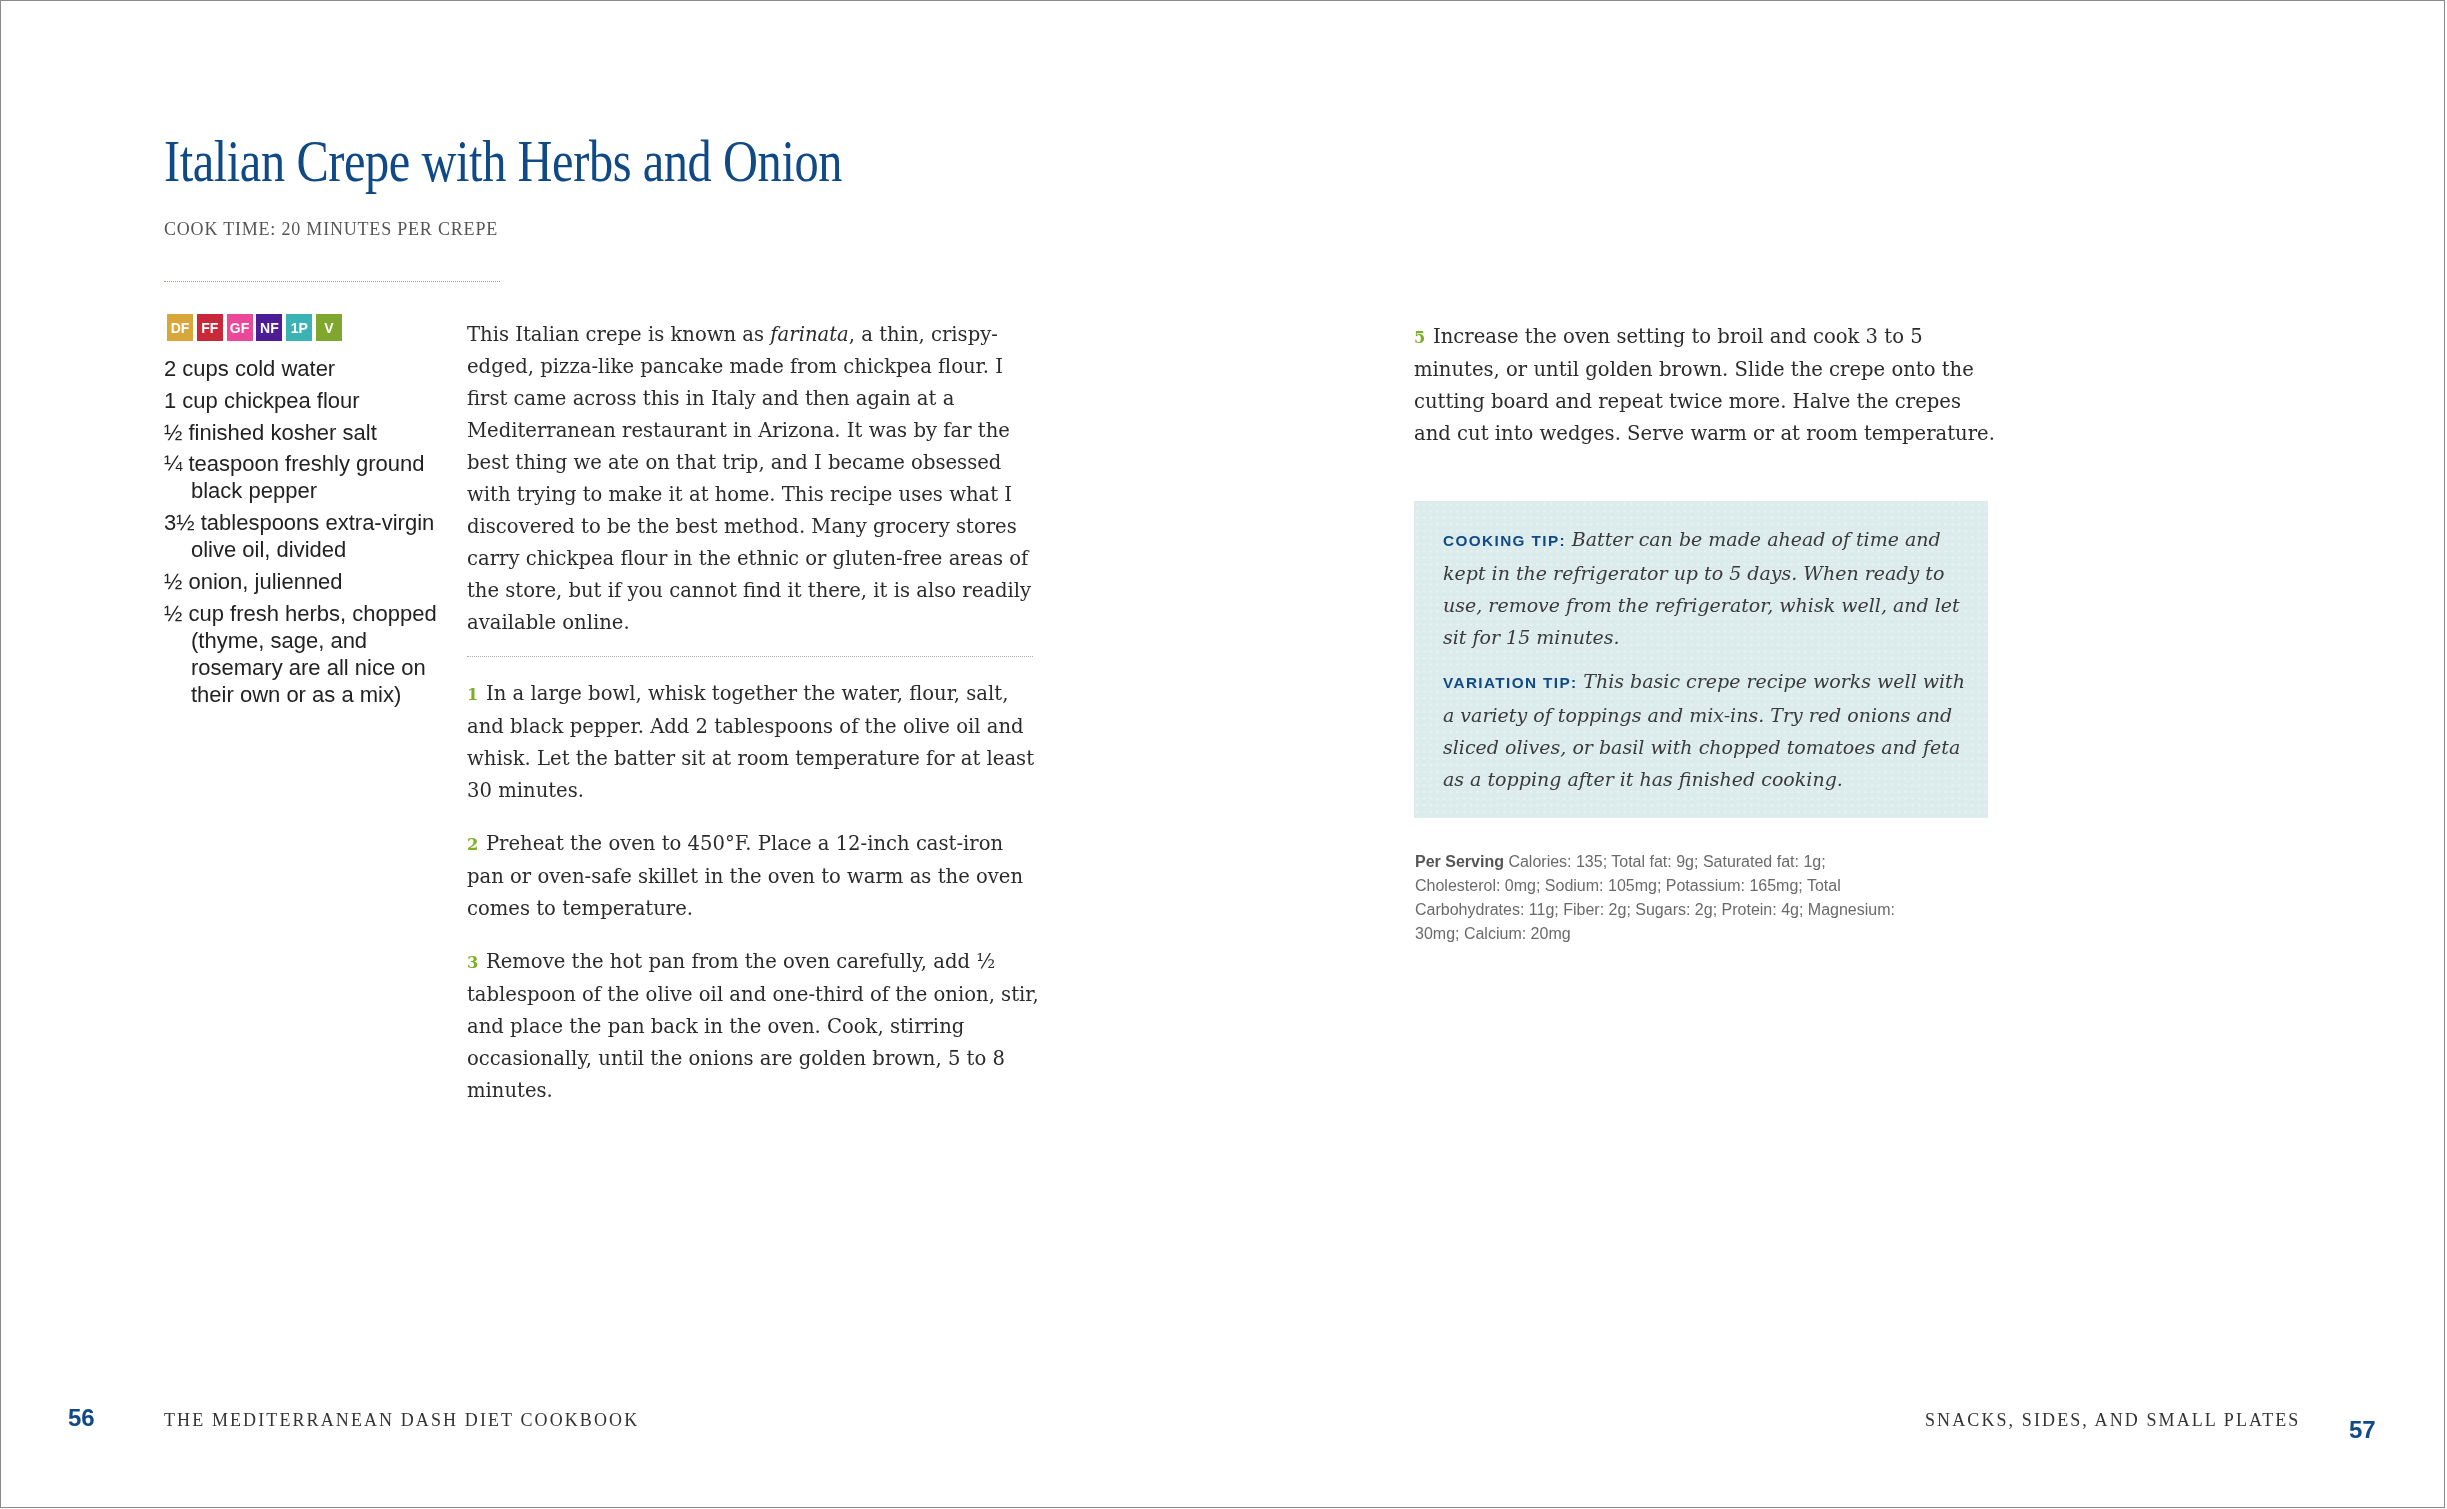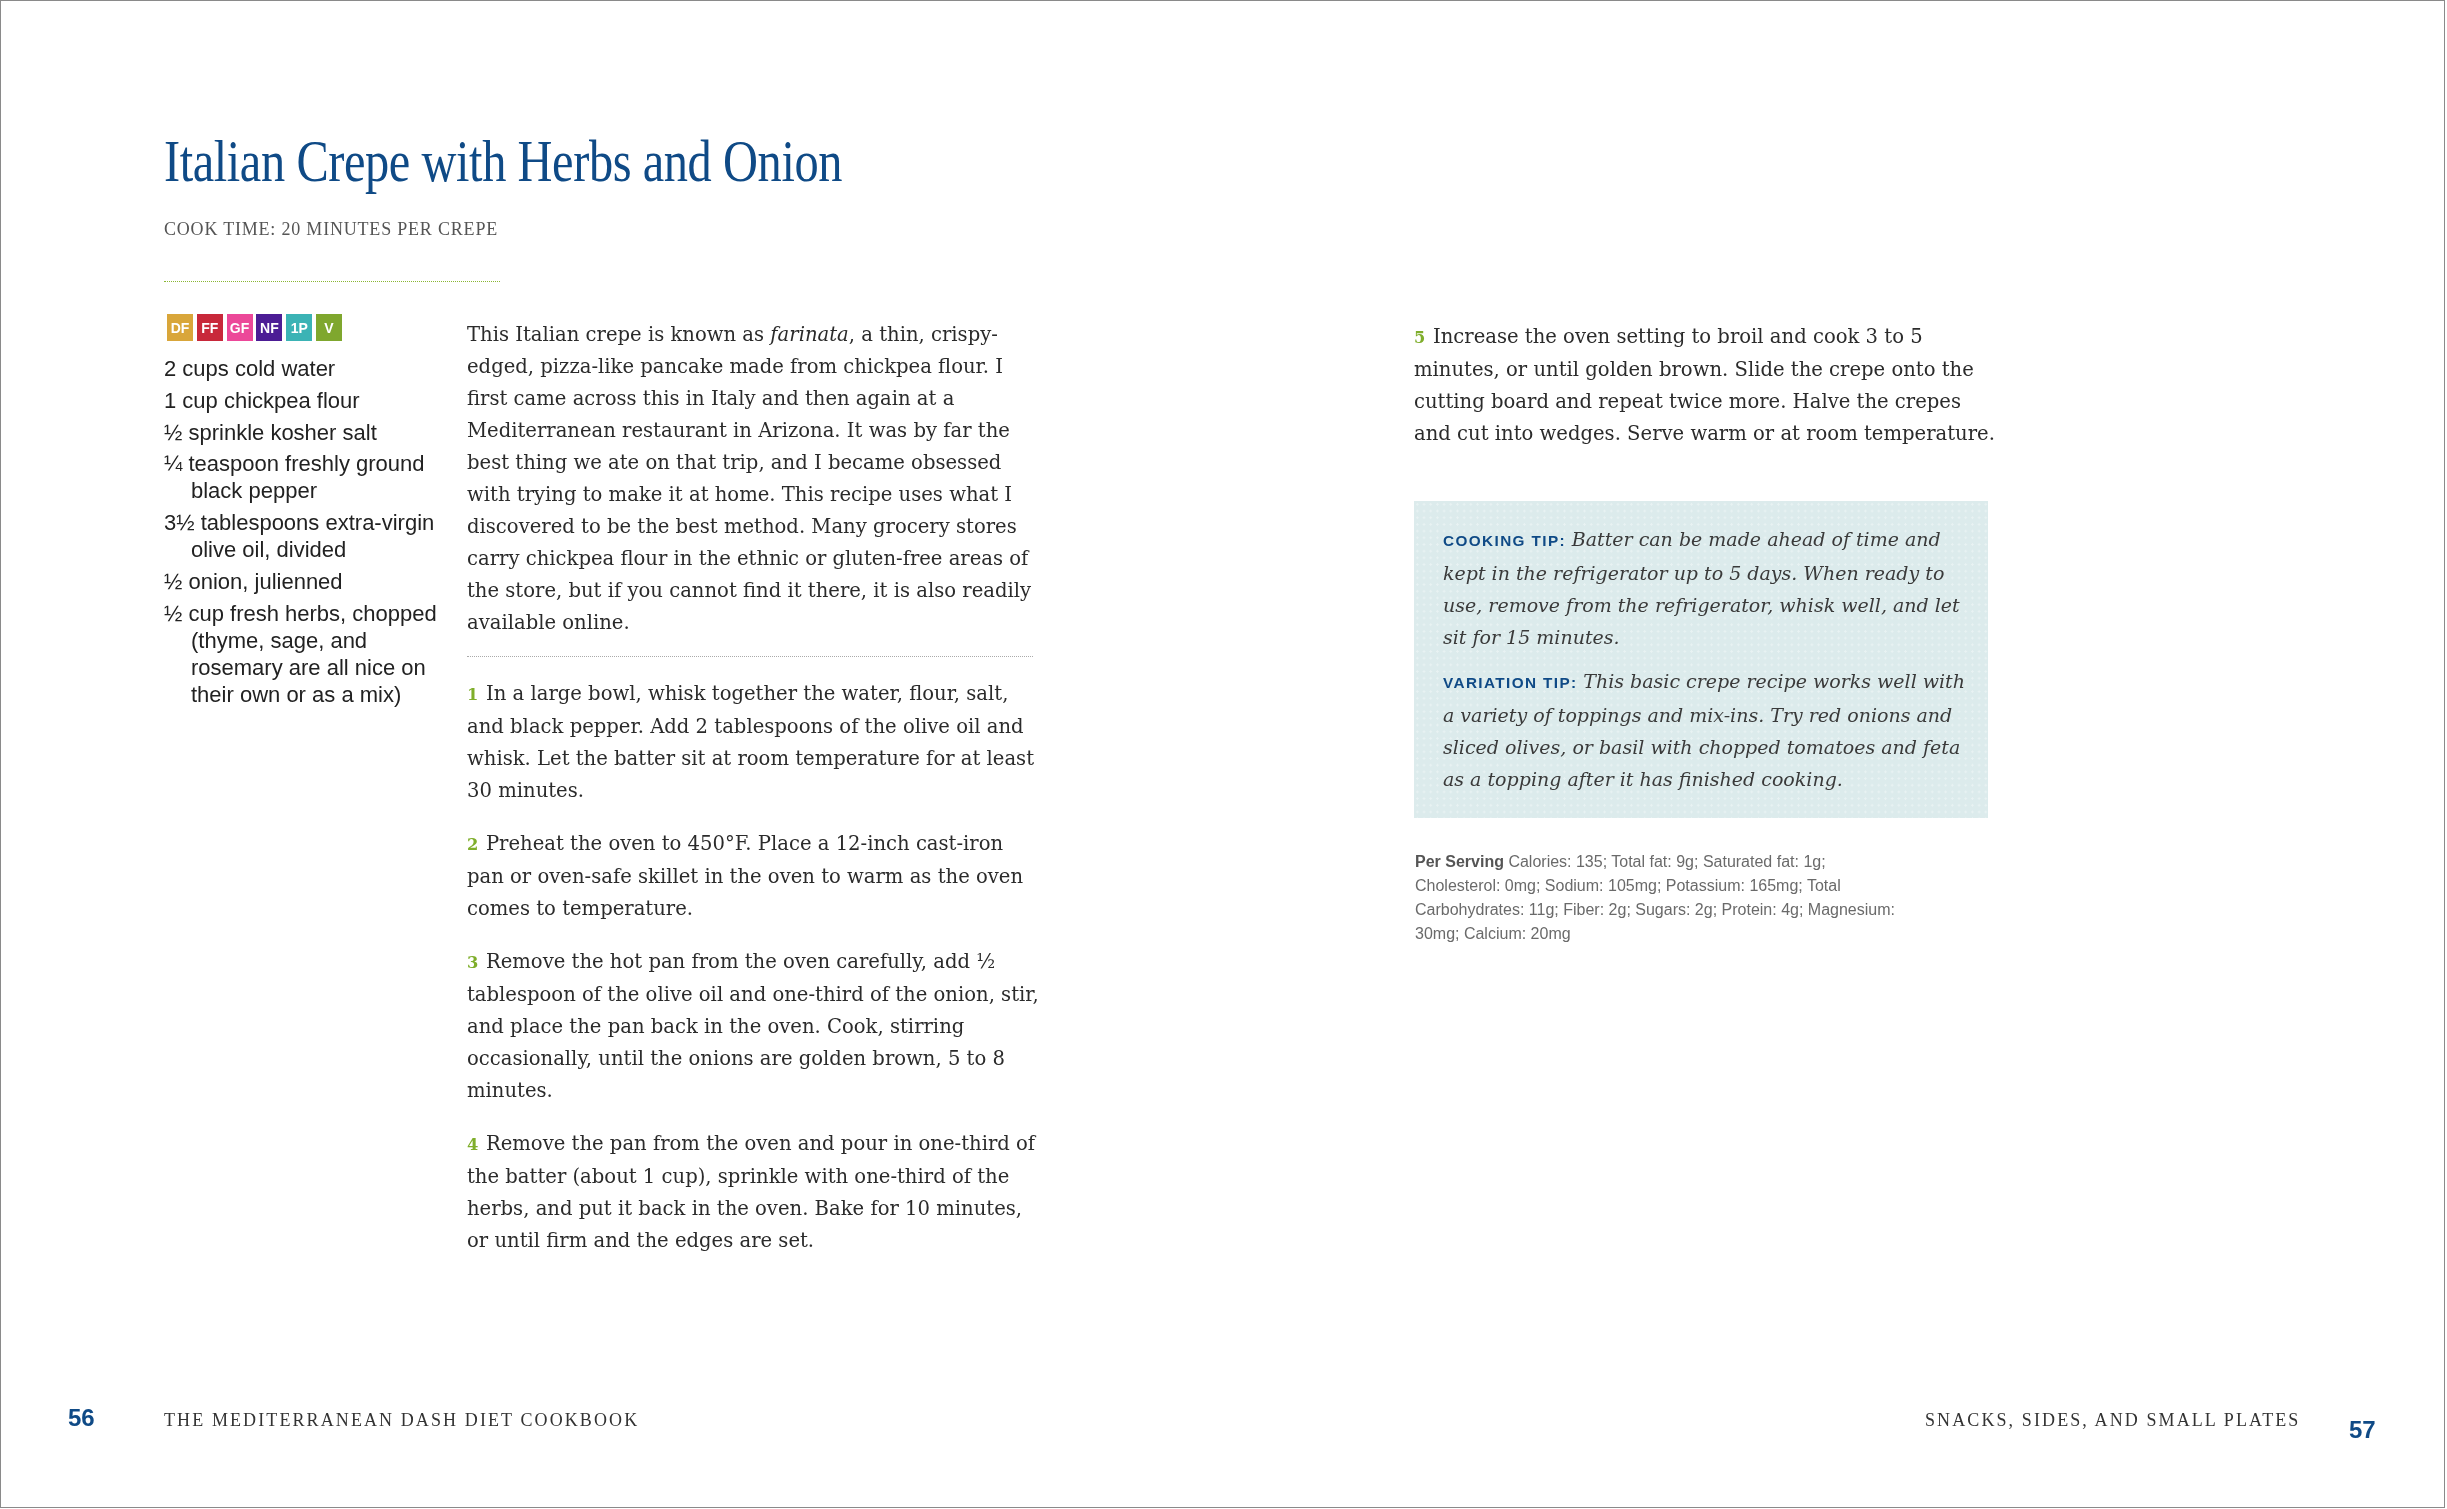--- a/index.html
+++ b/index.html
@@ -111,35 +111,34 @@
     <div class="badge" style="background: rgb(200, 40, 58);">FF</div>
     <div class="badge" style="background: #ec4899;">GF</div>
     <div class="badge" style="background: #4c1d95;">NF</div>
     <div class="badge" style="background: rgb(59, 179, 181);">1P</div>
     <div class="badge" style="background: rgb(127, 167, 46);">V</div>
   </div>
 
   <ul class="ingredients">
     <li>2 cups cold water</li>
     <li>1 cup chickpea flour</li>
-    <li>½ sprinkle kosher salt</li>
+    <li>½ finished kosher salt</li>
     <li>¼ teaspoon freshly ground black pepper</li>
     <li>3½ tablespoons extra-virgin olive oil, divided</li>
     <li>½ onion, julienned</li>
     <li>½ cup fresh herbs, chopped (thyme, sage, and rosemary are all nice on their own or as a mix)</li>
   </ul>
 
   <p class="intro"><span>This Italian crepe is known as </span><em>farinata</em><span>, a thin, crispy-edged, pizza-like pancake made from chickpea flour. I first came across this in Italy and then again at a Mediterranean restaurant in Arizona. It was by far the best thing we ate on that trip, and I became obsessed with trying to make it at home. This recipe uses what I discovered to be the best method. Many grocery stores carry chickpea flour in the ethnic or gluten-free areas of the store, but if you cannot find it there, it is also readily available online.</span></p>
   <div class="intro-rule"></div>
 
   <ol class="steps">
     <li class="step"><span class="num">1</span><span>In a large bowl, whisk together the water, flour, salt, and black pepper. Add 2 tablespoons of the olive oil and whisk. Let the batter sit at room temperature for at least 30 minutes.</span></li>
     <li class="step"><span class="num">2</span><span>Preheat the oven to 450°F. Place a 12-inch cast-iron pan or oven-safe skillet in the oven to warm as the oven comes to temperature.</span></li>
     <li class="step"><span class="num">3</span><span>Remove the hot pan from the oven carefully, add ½ tablespoon of the olive oil and one-third of the onion, stir, and place the pan back in the oven. Cook, stirring occasionally, until the onions are golden brown, 5 to 8 minutes.</span></li>
-    <li class="step"><span class="num">4</span><span>Remove the pan from the oven and pour in one-third of the batter (about 1 cup), sprinkle with one-third of the herbs, and put it back in the oven. Bake for 10 minutes, or until firm and the edges are set.</span></li>
   </ol>
 
   <ol class="steps-right">
     <li class="step"><span class="num">5</span><span>Increase the oven setting to broil and cook 3 to 5 minutes, or until golden brown. Slide the crepe onto the cutting board and repeat twice more. Halve the crepes and cut into wedges. Serve warm or at room temperature.</span></li>
   </ol>
 
   <div class="tipbox">
     <p class="tip tip1"><span class="label">COOKING TIP:</span><span>Batter can be made ahead of time and kept in the refrigerator up to 5 days. When ready to use, remove from the refrigerator, whisk well, and let sit for 15 minutes.</span></p>
     <p class="tip tip2"><span class="label">VARIATION TIP:</span><span>This basic crepe recipe works well with a variety of toppings and mix-ins. Try red onions and sliced olives, or basil with chopped tomatoes and feta as a topping after it has finished cooking.</span></p>
   </div>

